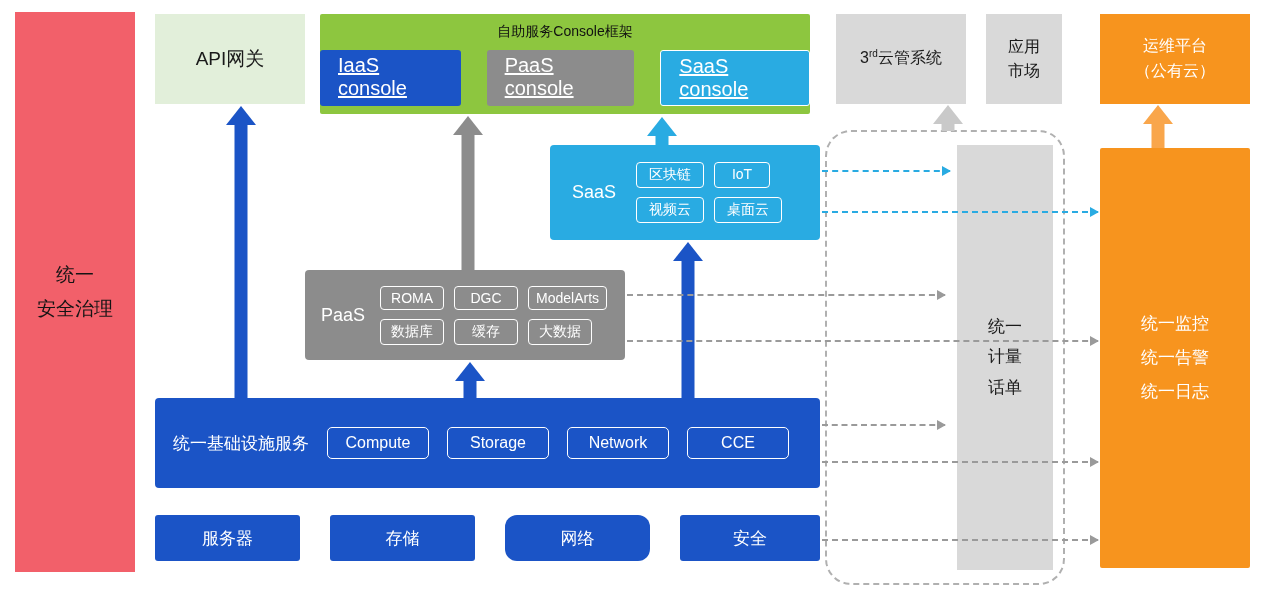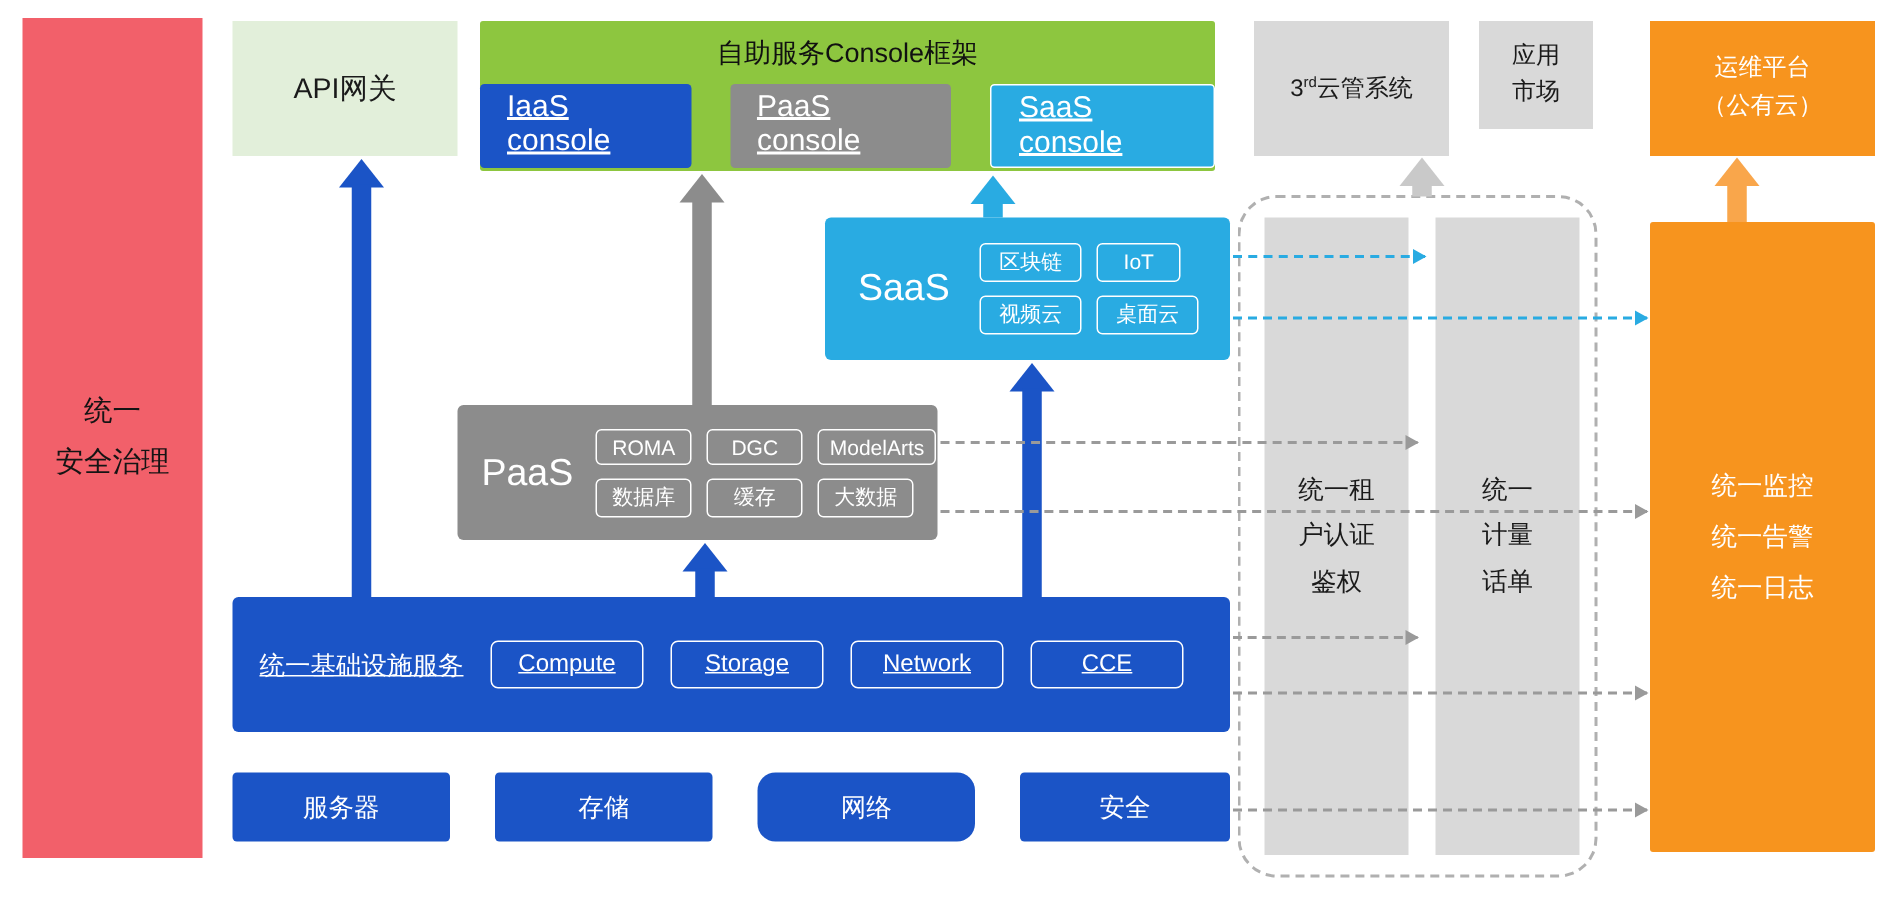--- a/index.html
+++ b/index.html
@@ -16,44 +16,44 @@
   .abs { position: absolute; }
   .center { display: flex; align-items: center; justify-content: center; text-align: center; }
   .pre { white-space: pre-line; }
 
   
   .left-bar { left: 15px; top: 12px; width: 120px; height: 560px; background: #F2606A; font-size: 19px; line-height: 1.8; color: #141414; z-index: 1; }
 
   
   .api-box { left: 155px; top: 14px; width: 150px; height: 90px; background: #E2EFDA; font-size: 19px; z-index: 1; }
   .console-box { left: 320px; top: 14px; width: 490px; height: 100px; background: #8DC63F; border-radius: 2px; z-index: 1; }
-  .console-title { text-align: center; padding-top: 9px; font-size: 18px; color: #111; }
+  .console-title { text-align: center; padding-top: 9px; font-size: 14px; color: #111; }
   .console-btn-row { display: flex; justify-content: center; gap: 26px; margin-top: 9px; }
   .console-btn { font-size: 20px; color: #fff; padding: 4px 18px; border-radius: 3px; text-decoration: underline; }
   .btn-iaas { background: #1B54C6; }
   .btn-paas { background: #8C8C8C; }
   .btn-saas { background: #29ABE2; border: 1.5px solid #fff; }
   .third-box { left: 836px; top: 14px; width: 130px; height: 90px; background: #D9D9D9; font-size: 16px; z-index: 1; }
   .third-box sup { font-size: 10px; }
-  .market-box { left: 986px; top: 14px; width: 76px; height: 72px; background: #D9D9D9; font-size: 16px; line-height: 1.5; z-index: 1; }
+  .market-box { left: 986px; top: 14px; width: 76px; height: 90px; background: #D9D9D9; font-size: 16px; line-height: 1.5; z-index: 1; }
   .om-box { left: 1100px; top: 14px; width: 150px; height: 90px; background: #F7941E; color: #fff; font-size: 16px; line-height: 1.55; z-index: 1; }
 
   
   .saas-box { left: 550px; top: 145px; width: 270px; height: 95px; background: #29ABE2; border-radius: 4px; color: #fff; display: flex; align-items: center; padding-left: 22px; gap: 20px; z-index: 1; }
-  .layer-label { font-size: 25px; }
+  .layer-label { font-size: 18px; }
   .chip-col { display: flex; flex-direction: column; gap: 9px; }
   .chip-row { display: flex; gap: 10px; }
   .chip { border: 1.5px solid #fff; border-radius: 4px; color: #fff; font-size: 14px; padding: 3px 12px; text-align: center; min-width: 56px; }
 
   
   .paas-box { left: 305px; top: 270px; width: 320px; height: 90px; background: #8C8C8C; border-radius: 4px; color: #fff; display: flex; align-items: center; padding-left: 16px; gap: 15px; z-index: 1; }
   .paas-box .chip { padding: 3px 7px; min-width: 64px; }
 
   
-  .infra-box { left: 155px; top: 398px; width: 665px; height: 90px; background: #1B54C6; border-radius: 4px; color: #fff; display: flex; align-items: center; padding: 0 18px; gap: 18px; z-index: 1; text-decoration: underline; }
+  .infra-box { left: 155px; top: 398px; width: 665px; height: 90px; background: #1B54C6; border-radius: 4px; color: #fff; display: flex; align-items: center; padding: 0 18px; gap: 18px; z-index: 1; }
   .infra-label { font-size: 17px; white-space: nowrap; }
   .infra-chip { border: 1.5px solid #fff; border-radius: 5px; font-size: 16px; padding: 6px 0; width: 102px; text-align: center; }
 
   
   .bottom-box { top: 515px; height: 46px; background: #1B54C6; color: #fff; font-size: 17px; border-radius: 3px; z-index: 1; }
   .b1 { left: 155px; width: 145px; text-align: center; }
   .b2 { left: 330px; width: 145px; }
   .b3 { left: 505px; width: 145px; border-radius: 12px; }
   .b4 { left: 680px; width: 140px; }
 
@@ -156,23 +156,20 @@
     <span class="infra-chip">Network</span>
     <span class="infra-chip">CCE</span>
   </div>
 
   <div class="abs center bottom-box b1">服务器</div>
   <div class="abs center bottom-box b2">存储</div>
   <div class="abs center bottom-box b3">网络</div>
   <div class="abs center bottom-box b4">安全</div>
 
   <div class="abs dashed-box"></div>
-  <div class="abs center pre auth-bar">统一租
-户认证
-鉴权</div>
   <div class="abs center pre meter-bar">统一
 计量
 话单</div>
 
   <div class="abs center pre monitor-bar">统一监控
 统一告警
 统一日志</div>
 
   <div class="varrow arrow-api">
       <span class="head"></span>

